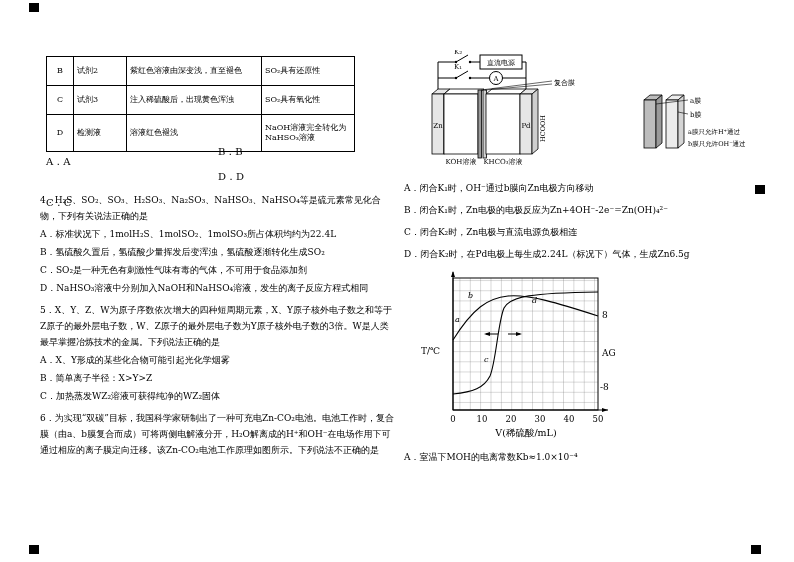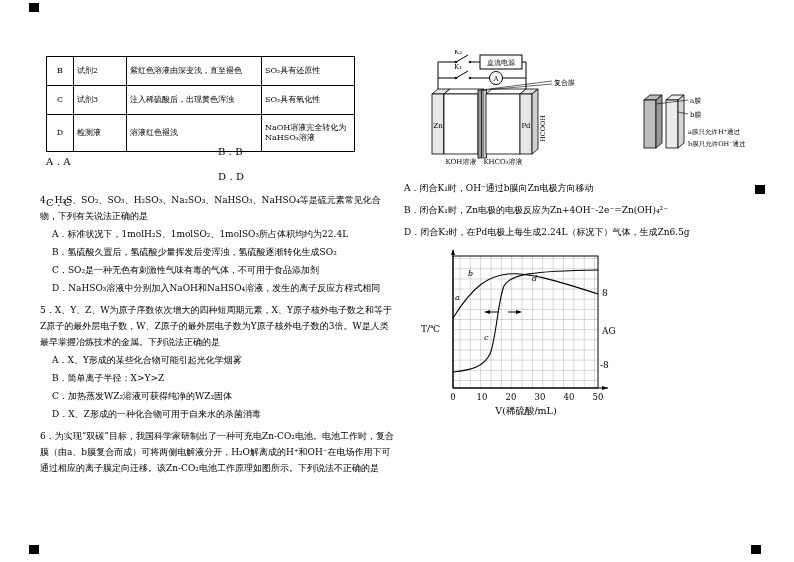--- a/index.html
+++ b/index.html
@@ -12,21 +12,21 @@
   .tbl .c2{width:46px;}
   .tbl .c3{width:128px;}
   .tbl .c4{width:86px;}
   .tbl tr.r1 td,.tbl tr.r2 td{height:24px;}
   .tbl tr.r3 td{height:32px;}
   .ans{position:absolute;font-size:10px;}
   .col-left{position:absolute;left:40px;top:186px;width:354px;font-size:9px;line-height:16px;}
   .col-right{position:absolute;left:404px;top:50px;width:366px;font-size:9px;line-height:13px;}
   p{margin:0;}
   .stem{margin:6px 0 2px 0;}
-  .opt{margin:0 0 2px 12px;}
+  .opt{margin:0 0 2px 0;}
   .q6opt{margin:6px 0 9px 0;}
   .optA{margin:2px 0 0 0;}
   .graph-wrap{margin:4px 0 0 14px;}
   svg text{font-family:"DejaVu Serif","Liberation Serif",serif;}
 </style>
 </head>
 <body>
 
 <div class="page">
 
@@ -67,21 +67,20 @@
     <p class="stem">4．H₂S、SO₂、SO₃、H₂SO₃、Na₂SO₃、NaHSO₃、NaHSO₄等是硫元素常见化合物，下列有关说法正确的是</p>
     <p class="opt">A．标准状况下，1molH₂S、1molSO₂、1molSO₃所占体积均约为22.4L</p>
     <p class="opt">B．氢硫酸久置后，氢硫酸少量挥发后变浑浊，氢硫酸逐渐转化生成SO₂</p>
     <p class="opt">C．SO₂是一种无色有刺激性气味有毒的气体，不可用于食品添加剂</p>
     <p class="opt">D．NaHSO₃溶液中分别加入NaOH和NaHSO₄溶液，发生的离子反应方程式相同</p>
 
     <p class="stem">5．X、Y、Z、W为原子序数依次增大的四种短周期元素，X、Y原子核外电子数之和等于Z原子的最外层电子数，W、Z原子的最外层电子数为Y原子核外电子数的3倍。W是人类最早掌握冶炼技术的金属。下列说法正确的是</p>
     <p class="opt">A．X、Y形成的某些化合物可能引起光化学烟雾</p>
     <p class="opt">B．简单离子半径：X&gt;Y&gt;Z</p>
     <p class="opt">C．加热蒸发WZ₂溶液可获得纯净的WZ₂固体</p>
-    <p class="opt">D．X、Z形成的一种化合物可用于自来水的杀菌消毒</p>
 
     <p class="stem">6．为实现“双碳”目标，我国科学家研制出了一种可充电Zn-CO₂电池。电池工作时，复合膜（由a、b膜复合而成）可将两侧电解液分开，H₂O解离成的H⁺和OH⁻在电场作用下可通过相应的离子膜定向迁移。该Zn-CO₂电池工作原理如图所示。下列说法不正确的是</p>
   </div>
 
   <div class="col-right">
 
     
     <svg width="366" height="122" viewBox="0 0 366 122">
 
       <g stroke="#000" stroke-width="1" fill="none">
@@ -150,20 +149,21 @@
       </g>
       <text x="286" y="53" font-size="7">a膜</text>
       <text x="286" y="67" font-size="7">b膜</text>
       <text x="284" y="84" font-size="6.5">a膜只允许H⁺通过</text>
       <text x="284" y="96" font-size="6.5">b膜只允许OH⁻通过</text>
     </svg>
 
     
     <p class="q6opt">A．闭合K₁时，OH⁻通过b膜向Zn电极方向移动</p>
     <p class="q6opt">B．闭合K₁时，Zn电极的电极反应为Zn+4OH⁻-2e⁻=Zn(OH)₄²⁻</p>
+    <p class="q6opt">C．闭合K₂时，Zn电极与直流电源负极相连</p>
     <p class="q6opt">D．闭合K₂时，在Pd电极上每生成2.24L（标况下）气体，生成Zn6.5g</p>
 
     
 
     
     <div class="graph-wrap">
       <svg width="240" height="175" viewBox="0 0 240 175">
         <defs>
           <pattern id="gp" width="10.36" height="10.15" patternUnits="userSpaceOnUse">
             <path d="M10.36 0H0V10.15" fill="none" stroke="#666" stroke-width="0.5"></path>
@@ -202,15 +202,16 @@
         <text x="64" y="152" font-size="8.5" text-anchor="middle">10</text>
         <text x="93" y="152" font-size="8.5" text-anchor="middle">20</text>
         <text x="122" y="152" font-size="8.5" text-anchor="middle">30</text>
         <text x="151" y="152" font-size="8.5" text-anchor="middle">40</text>
         <text x="180" y="152" font-size="8.5" text-anchor="middle">50</text>
         <text x="108" y="166" font-size="9.5" text-anchor="middle">V(稀硫酸/mL)</text>
       </svg>
     </div>
 
     
+    <p class="optA">A．室温下MOH的电离常数Kb≈1.0×10⁻⁴</p>
   </div>
 
 </div>
 
 </body></html>

